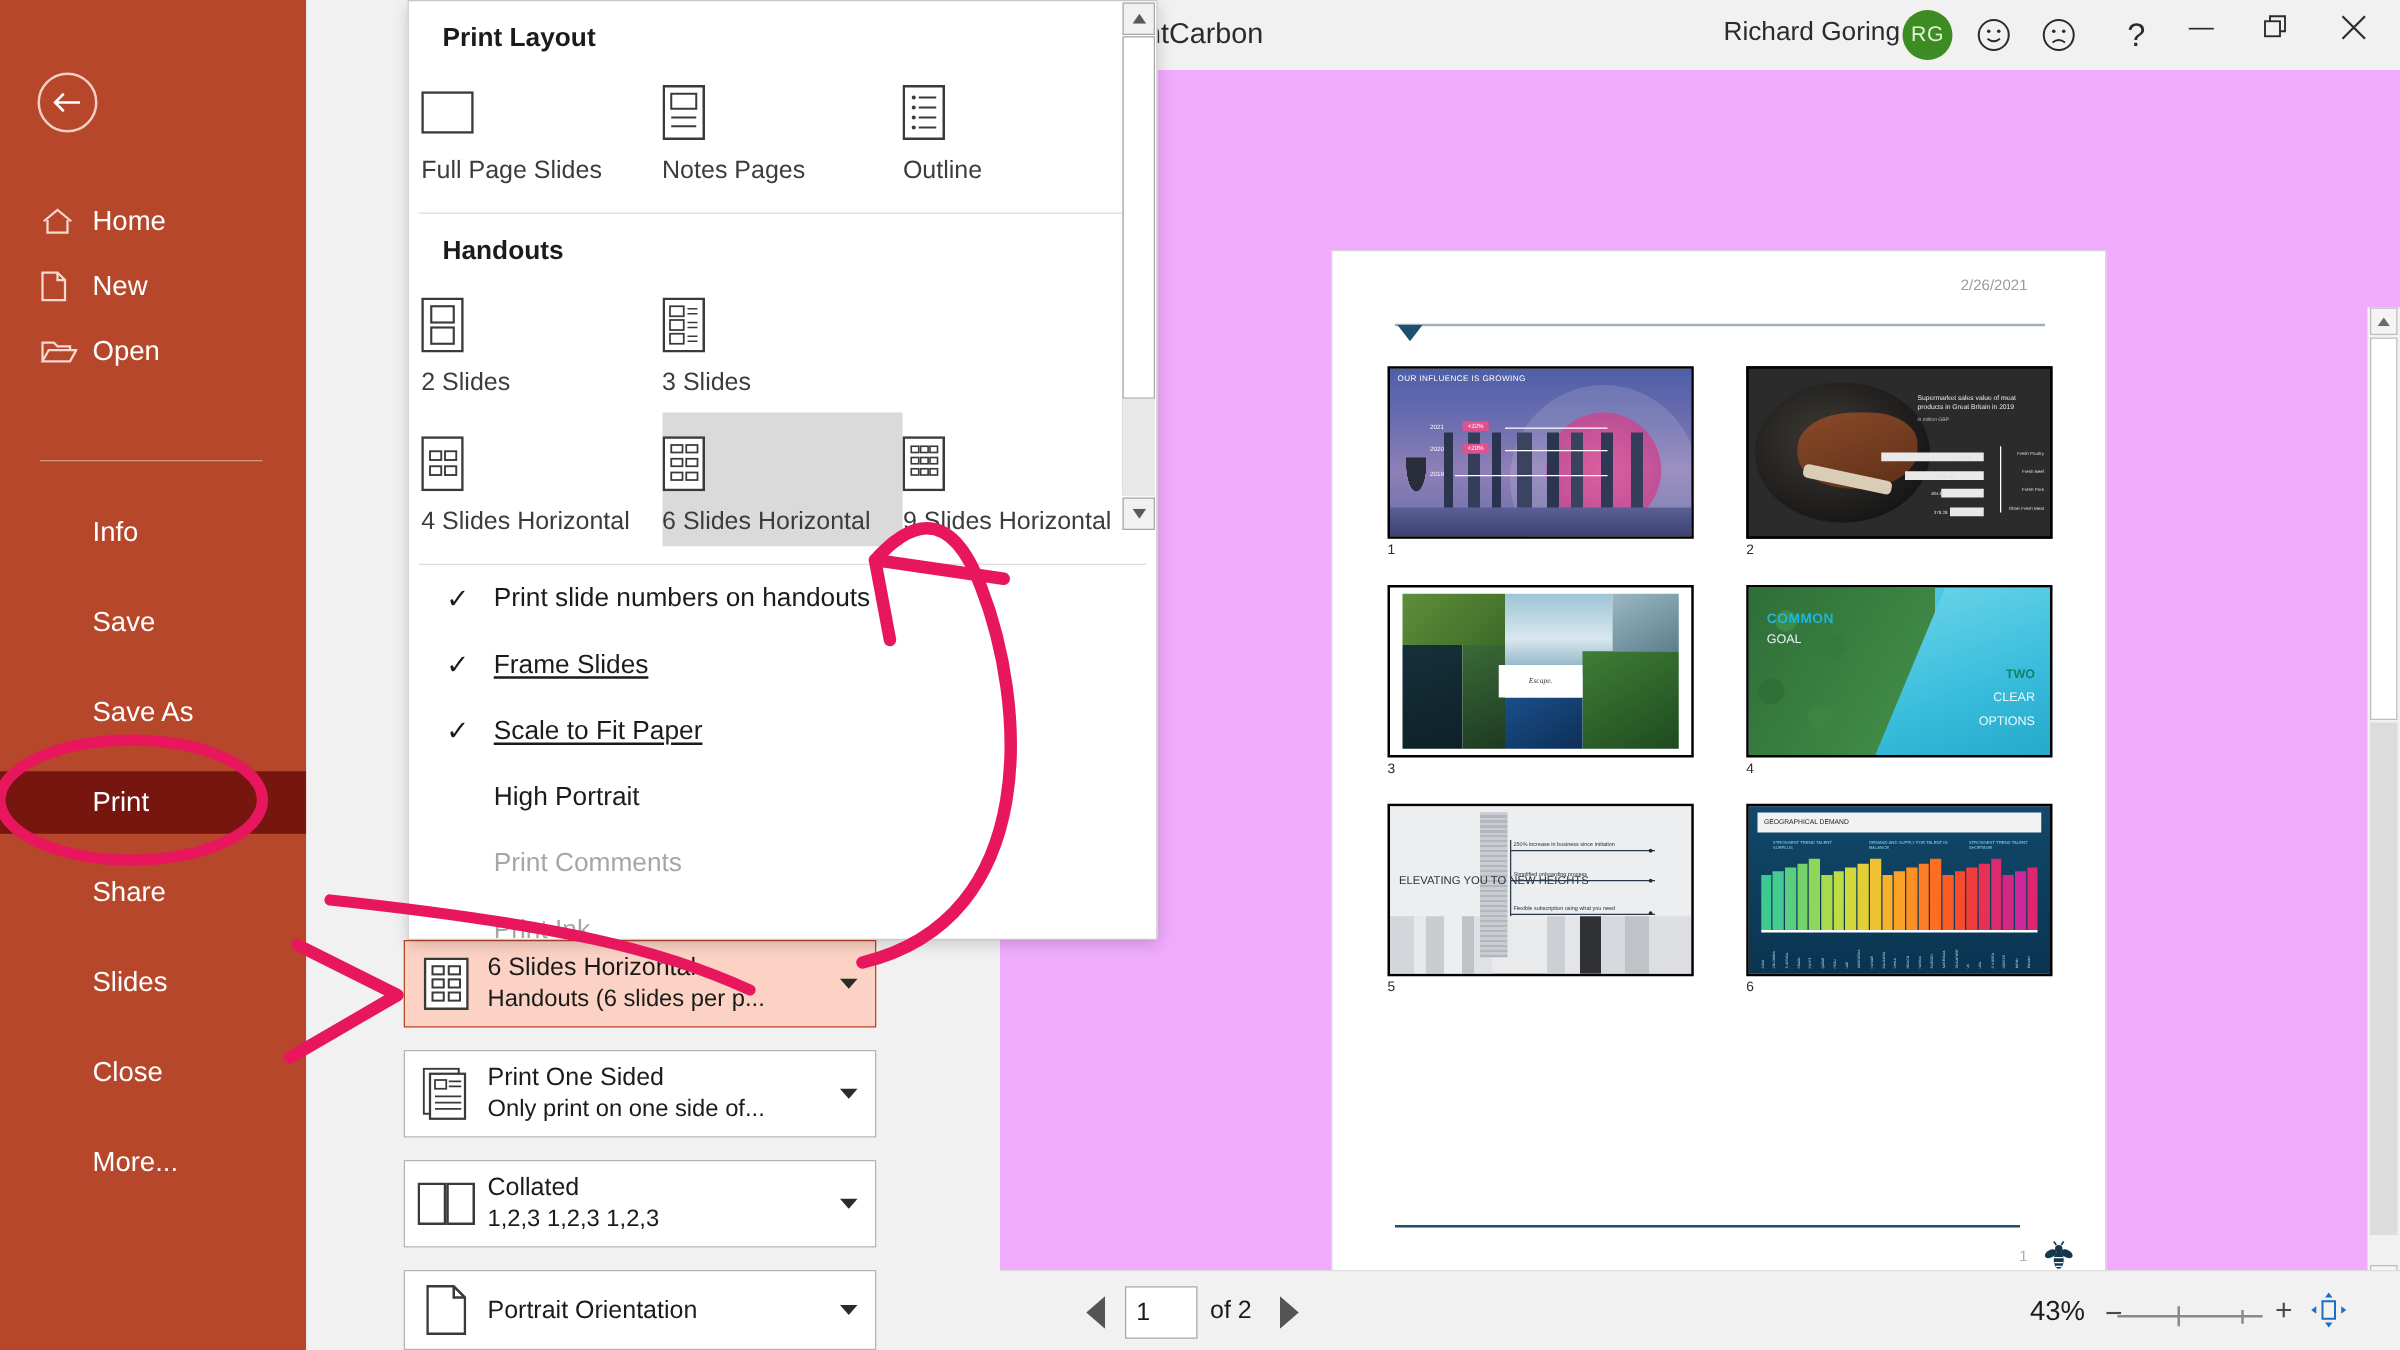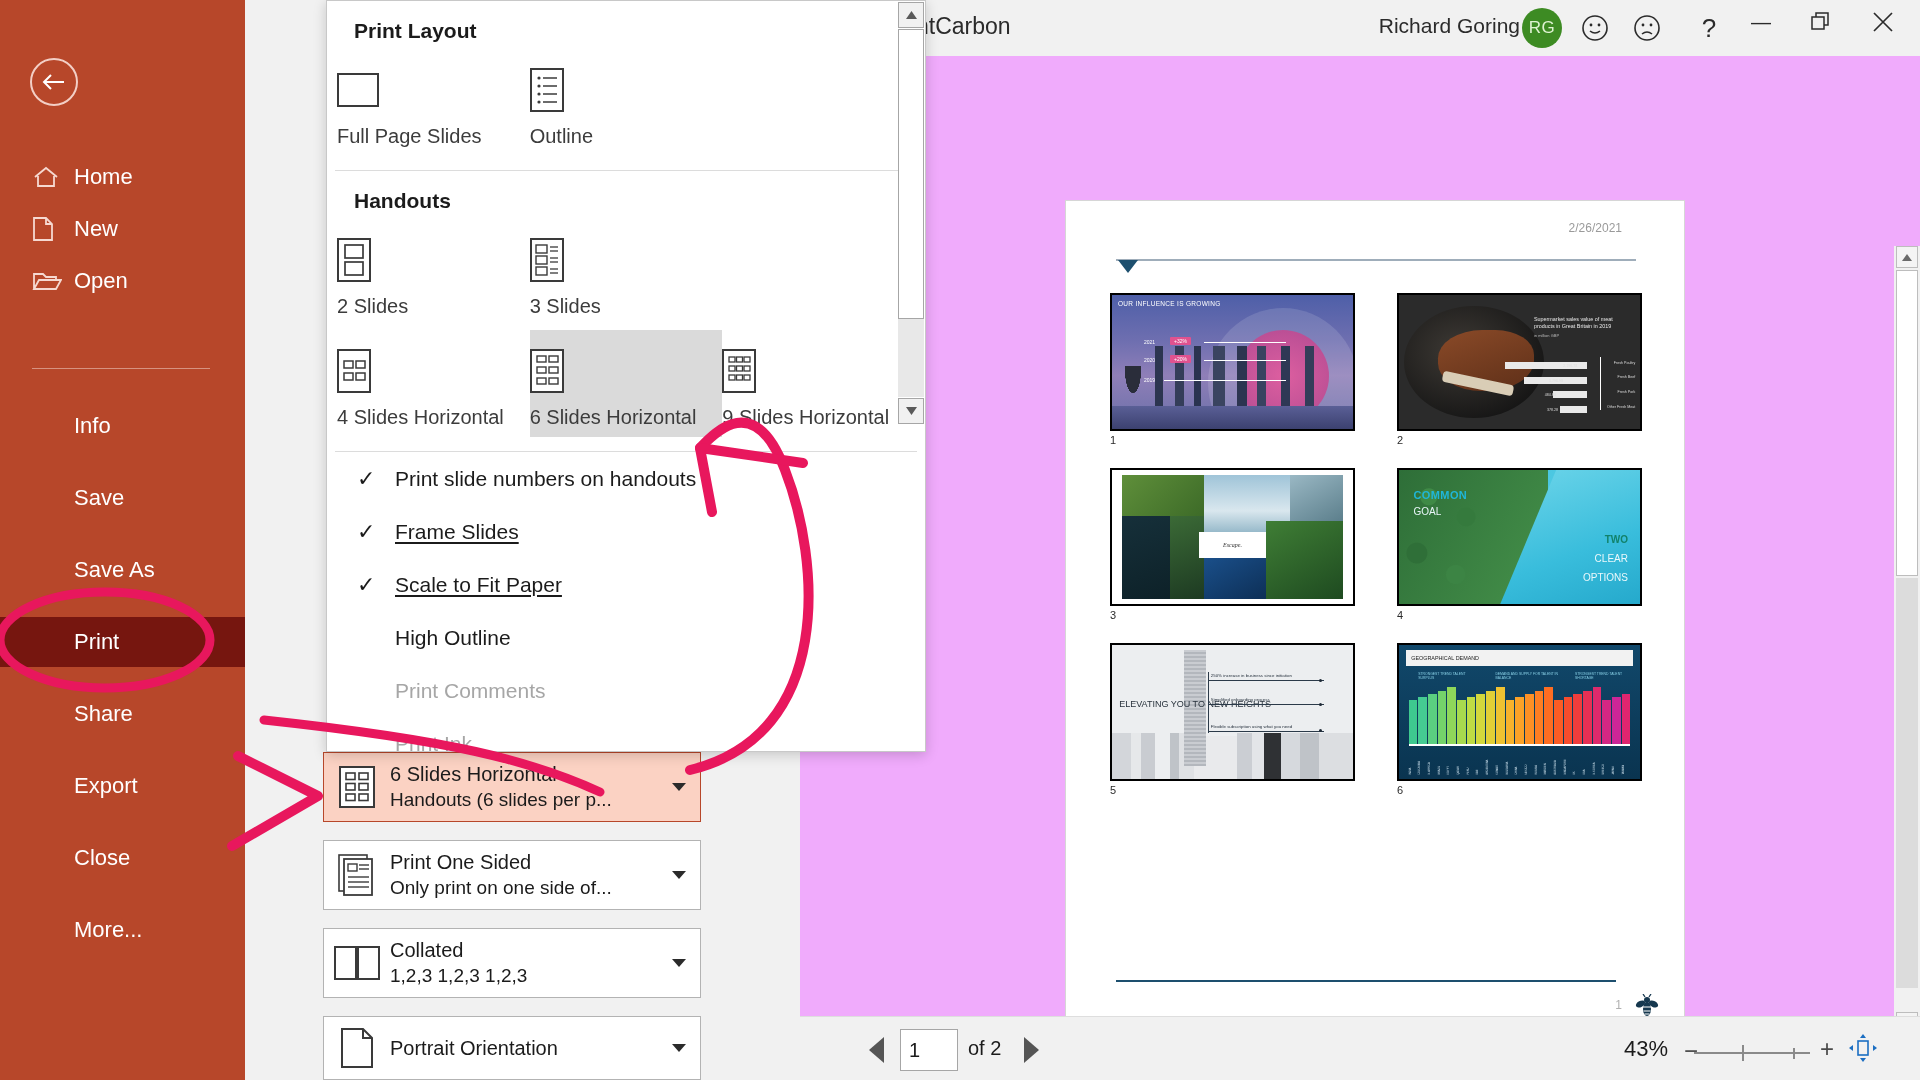--- a/index.html
+++ b/index.html
@@ -385,21 +385,21 @@
     <div class="rail-item indent" style="top:545px">
       <span class="lbl">Save As</span>
     </div>
     <div class="rail-item indent active" style="top:617px">
       <span class="lbl">Print</span>
     </div>
     <div class="rail-item indent" style="top:689px">
       <span class="lbl">Share</span>
     </div>
     <div class="rail-item indent" style="top:761px">
-      <span class="lbl">Export</span>
+      <span class="lbl">Slides</span>
     </div>
     <div class="rail-item indent" style="top:833px">
       <span class="lbl">Close</span>
     </div>
     <div class="rail-item indent" style="top:905px">
       <span class="lbl">More...</span>
     </div>
   </div>
 
   <div class="settings-col">
@@ -531,20 +531,31 @@
     <div class="popup-hdr">Print Layout</div>
 
     <div class="grid3">
       <div class="layout-cell">
         <span class="lc-ico">
           <svg width="42" height="34" viewBox="0 0 42 34">
               <rect x="1" y="1" width="40" height="32" fill="#fff" stroke="#3a3a3a" stroke-width="2"></rect>
             </svg>
         </span>
         <span class="lc-lbl">Full Page Slides</span>
+      </div>
+      <div class="layout-cell">
+        <span class="lc-ico">
+          <svg width="34" height="44" viewBox="0 0 34 44">
+            <rect x="1" y="1" width="32" height="42" fill="#fff" stroke="#3a3a3a" stroke-width="2"></rect>
+            <rect x="7" y="7" width="20" height="12" fill="#fff" stroke="#3a3a3a" stroke-width="1.6"></rect>
+            <line x1="7" y1="26" x2="27" y2="26" stroke="#3a3a3a" stroke-width="1.6"></line>
+            <line x1="7" y1="33" x2="27" y2="33" stroke="#3a3a3a" stroke-width="1.6"></line>
+          </svg>
+        </span>
+        <span class="lc-lbl">Notes Pages</span>
       </div>
       <div class="layout-cell">
         <span class="lc-ico">
           <svg width="34" height="44" viewBox="0 0 34 44">
             <rect x="1" y="1" width="32" height="42" fill="#fff" stroke="#3a3a3a" stroke-width="2"></rect>
             <circle cx="9" cy="10" r="1.6" fill="#3a3a3a"></circle>
               <line x1="13" y1="10" x2="27" y2="10" stroke="#3a3a3a" stroke-width="1.5"></line>
             <circle cx="9" cy="18" r="1.6" fill="#3a3a3a"></circle>
               <line x1="13" y1="18" x2="27" y2="18" stroke="#3a3a3a" stroke-width="1.5"></line>
             <circle cx="9" cy="26" r="1.6" fill="#3a3a3a"></circle>
@@ -646,21 +657,21 @@
     <div class="opt-row">
       <span class="chk">✓</span>
       <span style="text-decoration:underline; text-underline-offset:3px;"><span>Frame Slides</span></span>
     </div>
     <div class="opt-row">
       <span class="chk">✓</span>
       <span style="text-decoration:underline; text-underline-offset:3px;"><span>Scale to Fit Paper</span></span>
     </div>
     <div class="opt-row">
       <span class="chk"></span>
-      <span>High Outline</span>
+      <span>High Portrait</span>
     </div>
     <div class="opt-row disabled">
       <span class="chk"></span>
       <span>Print Comments</span>
     </div>
     <div class="opt-row disabled">
       <span class="chk"></span>
       <span>Print Ink</span>
     </div>
 

